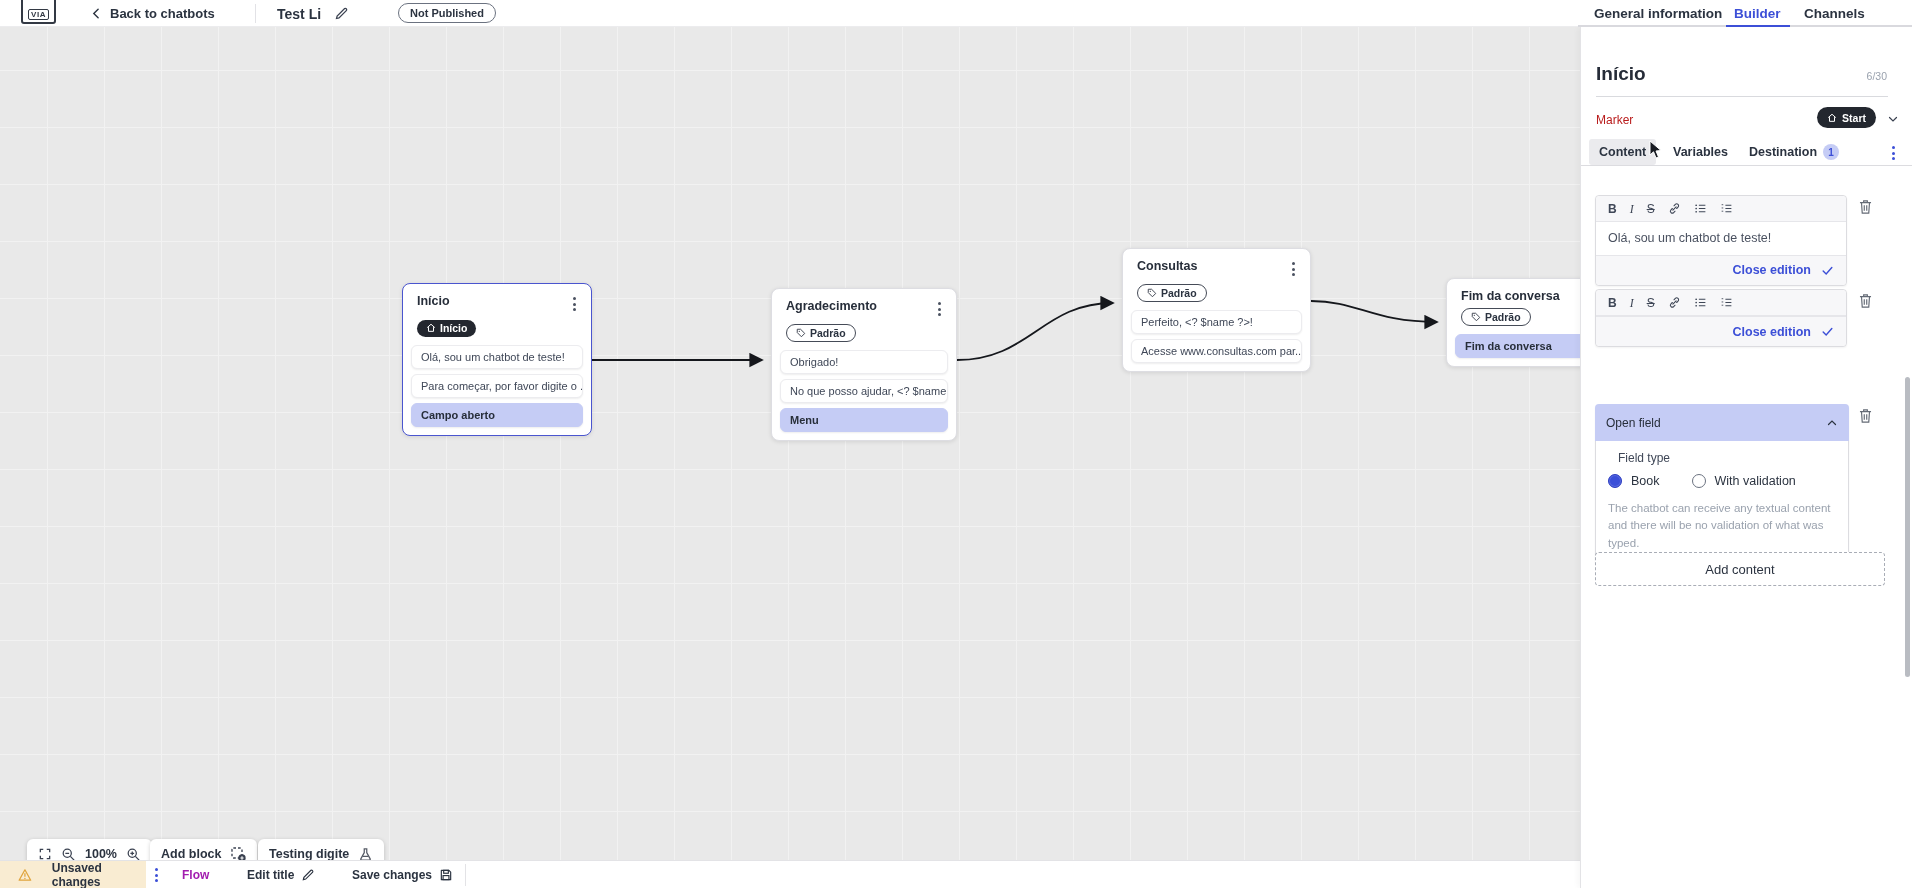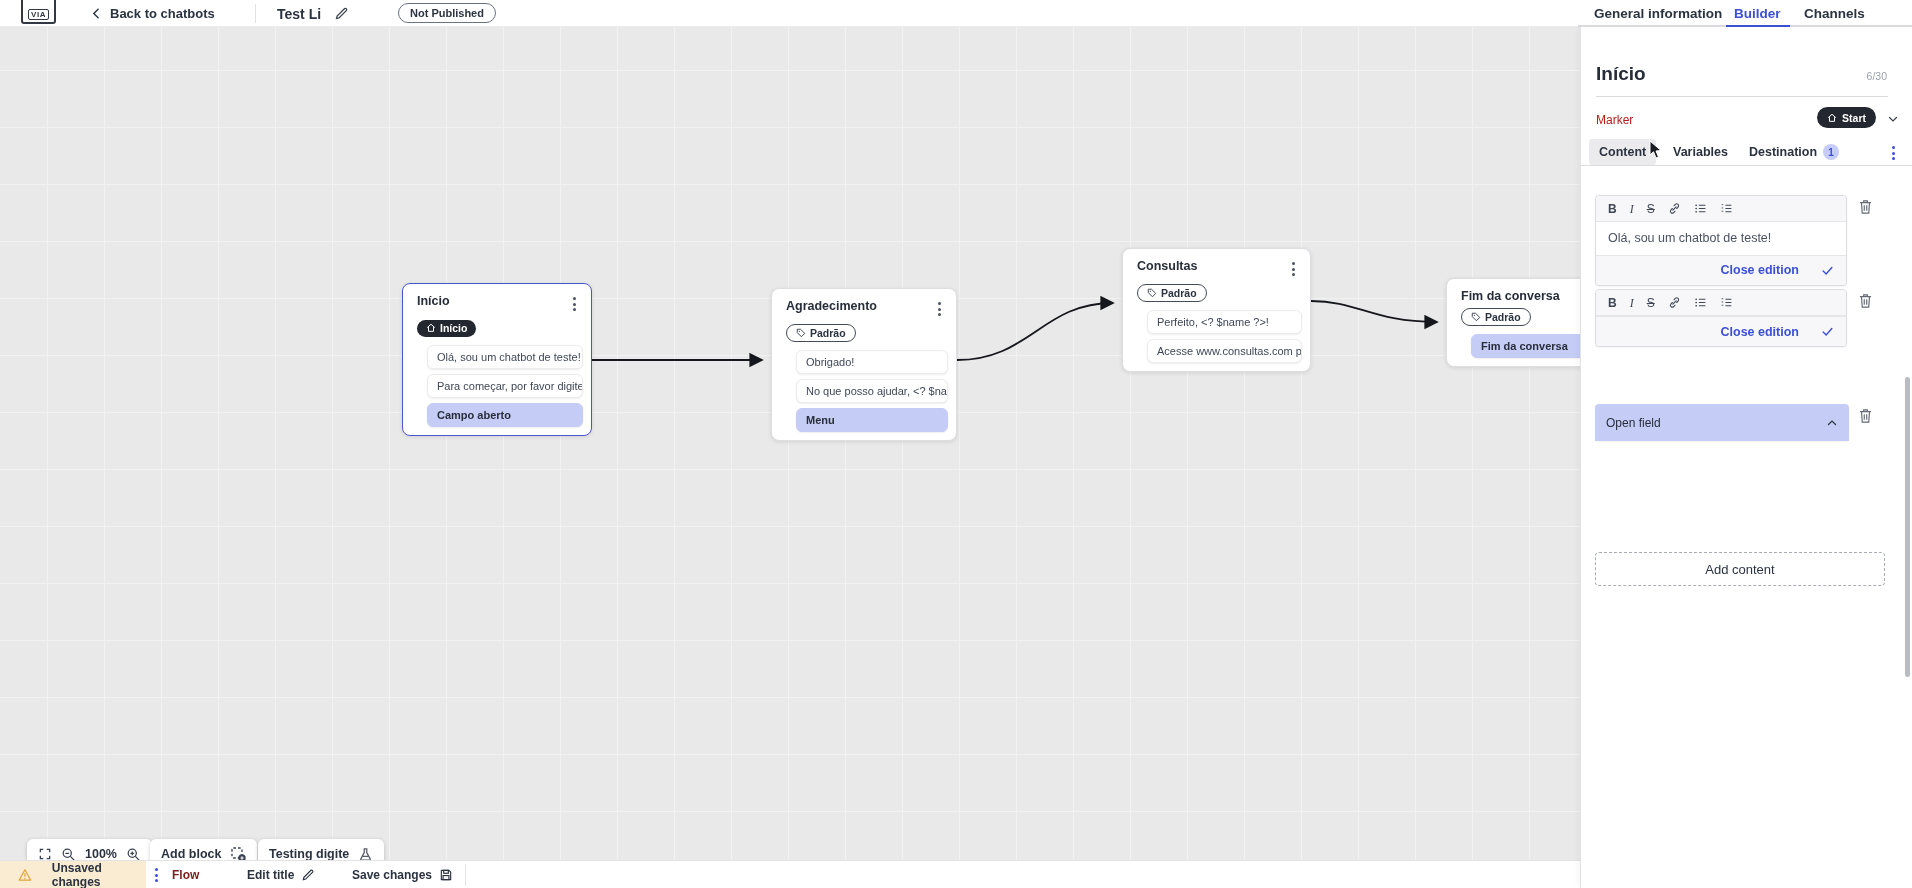--- a/index.html
+++ b/index.html
@@ -38,39 +38,39 @@
   .block.selected { border:1.5px solid #4a55cf; }
   .blk-head { display:flex; justify-content:space-between; align-items:flex-start; padding:2px 4px 0 6px; }
   .blk-title { font-size:12.5px; font-weight:700; color:#272e3a; }
   .blk-pill-row { padding:5px 6px 3px; }
   .pill-dark { display:inline-flex; align-items:center; gap:4px; background:#23272f; color:#fff;
                border-radius:10px; padding:2.5px 9px; font-size:10.5px; font-weight:700; }
   .pill-outline { display:inline-flex; align-items:center; gap:4px; border:1.3px solid #454b57; color:#2b3340;
                   border-radius:10px; padding:2px 9px; font-size:10.5px; font-weight:700; background:#fff; }
   .blk-item { margin-top:5px; background:#fff; border:1px solid #ececef; border-radius:6px;
               box-shadow:0 1px 2px rgba(0,0,0,.07); padding:5px 9px; font-size:11px; color:#3f4757;
-              white-space:nowrap; overflow:hidden;margin-left:16px; }
+              white-space:nowrap; overflow:hidden; }
   .blk-item.hl { background:#c5ccf5; border-color:#c5ccf5; font-weight:700; color:#272e3a; }
   .vdots { display:inline-flex; flex-direction:column; gap:2.5px; padding:3px; cursor:pointer; color:#4a5160; }
   .vdots i { width:3px; height:3px; border-radius:50%; background:currentColor; }
 
   
   .float-card { top:812px; height:30px; background:#fff; border-radius:6px; box-shadow:0 1px 4px rgba(0,0,0,.18);
                 display:flex; align-items:center; gap:9px; padding:0 11px; z-index:5; color:#3a4150; }
   #zoom-card { left:27px; } #addblock-card { left:150px; } #testing-card { left:258px; }
   .float-card .lbl { font-size:12.5px; font-weight:700; color:#2b3340; }
 
   
   #statusbar { left:0; top:860px; width:1580px; height:28px; background:#fff; border-top:1px solid #e3e3e6; z-index:6; }
   #unsaved-seg { left:0; top:0; width:146px; height:28px; background:#f9ecd2; display:flex; align-items:center;
                  gap:20px; padding-left:18px; font-size:12px; font-weight:700; color:#2b3340; }
   .sb-item { top:0; height:28px; display:flex; align-items:center; gap:7px; font-size:12px; font-weight:700;
              color:#2b3340; cursor:pointer; }
   #sb-menu { left:152px; color:#3c4fd7; }
-  #sb-flow { left:172px; color:#7f1d1d; }
+  #sb-flow { left:182px; color:#a21caf; }
   #sb-edit { left:247px; }
   #sb-save { left:352px; }
   #sb-divider { left:465px; top:3px; width:1px; height:22px; background:#e3e3e6; }
 
   
   #panel { left:1580px; top:27px; width:332px; height:861px; background:#fff; border-left:1px solid #e3e3e6;
            box-shadow:-2px 0 6px rgba(0,0,0,.04); z-index:20; }
   #panel-header { left:0; top:0; width:332px; height:28px; display:flex; align-items:center;
                   justify-content:space-between; padding:0 15px; }
   #panel-header .t { font-size:12px; color:#3a4354; }
@@ -95,21 +95,21 @@
   .editor { left:14px; width:252px; background:#fff; border:1px solid #dcdce0; border-radius:4px;
             box-shadow:0 1px 2px rgba(0,0,0,.05); }
   .ed-toolbar { height:26px; background:#f7f7f9; border-bottom:1px solid #e6e6ea; display:flex;
                 align-items:center; gap:13px; padding:0 12px; border-radius:4px 4px 0 0; color:#3f4757; }
   .ed-toolbar .tbtn { font-size:12px; cursor:pointer; line-height:1; }
   .tbtn.b { font-weight:700; }
   .tbtn.i { font-style:italic; font-family:"Liberation Serif", serif; }
   .tbtn.s { text-decoration:line-through; }
   .ed-content { padding:7px 12px; font-size:12.5px; color:#4a5160; line-height:1.5; background:#fff; }
   .ed-footer { height:30px; background:#f7f7f9; border-top:1px solid #e6e6ea; display:flex; align-items:center;
-               justify-content:flex-end; gap:22px; padding:0 12px; border-radius:0 0 4px 4px; }
+               justify-content:flex-end; gap:10px; padding:0 12px; border-radius:0 0 4px 4px; }
   .ed-footer .close-ed { font-size:12.5px; font-weight:700; color:#3c4fd7; cursor:pointer; }
   #editor-1 { top:168px; } #editor-2 { top:262px; }
   .trash { left:277px; cursor:pointer; color:#646b76; }
   #trash-1 { top:172px; } #trash-2 { top:266px; } #trash-3 { top:381px; }
 
   #openfield { left:14px; top:377px; width:254px; border-radius:4px; box-shadow:0 1px 2px rgba(0,0,0,.05); }
   #of-header { height:37px; background:#c5ccf5; border-radius:4px 4px 0 0; display:flex; align-items:center;
                justify-content:space-between; padding:0 11px; cursor:pointer; }
   #of-header .t { font-size:12px; color:#272e3a; }
   #of-body { background:#fff; border:1px solid #dcdce0; border-top:none; border-radius:0 0 4px 4px;
@@ -411,20 +411,31 @@
         <path d="M3 6 h18 M9 6 V3 h6 v3 M5.5 6 l1.2 17 h10.6 L18.5 6 M10 10 v9 M14 10 v9" fill="none" stroke="#646b76" stroke-width="1.9"></path>
       </svg>
 
     <div id="openfield" class="abs">
       <div id="of-header">
         <span class="t">Open field</span>
         <svg width="12" height="12" viewBox="0 0 24 24">
             <path d="M5 15 L12 8 L19 15" fill="none" stroke="#2b3340" stroke-width="2.4" stroke-linecap="round"></path>
           </svg>
       </div>
+      <div id="of-body">
+        <div id="field-type-label">Field type</div>
+        <div class="radio-row">
+          <span class="radio sel"></span>
+          <span class="radio-label">Book</span>
+          <span style="width:14px;"></span>
+          <span class="radio"></span>
+          <span class="radio-label">With validation</span>
+        </div>
+        <div id="of-help">The chatbot can receive any textual content and there will be no validation of what was typed.</div>
+      </div>
     </div>
     <svg id="trash-3" class="trash abs" width="15" height="16" viewBox="0 0 24 26">
         <path d="M3 6 h18 M9 6 V3 h6 v3 M5.5 6 l1.2 17 h10.6 L18.5 6 M10 10 v9 M14 10 v9" fill="none" stroke="#646b76" stroke-width="1.9"></path>
       </svg>
 
     <div id="add-content" class="abs">Add content</div>
     <div id="panel-scroll-thumb" class="abs"></div>
   </div>
 
   <svg id="cursor" class="abs" width="14" height="20" viewBox="0 0 14 20">

